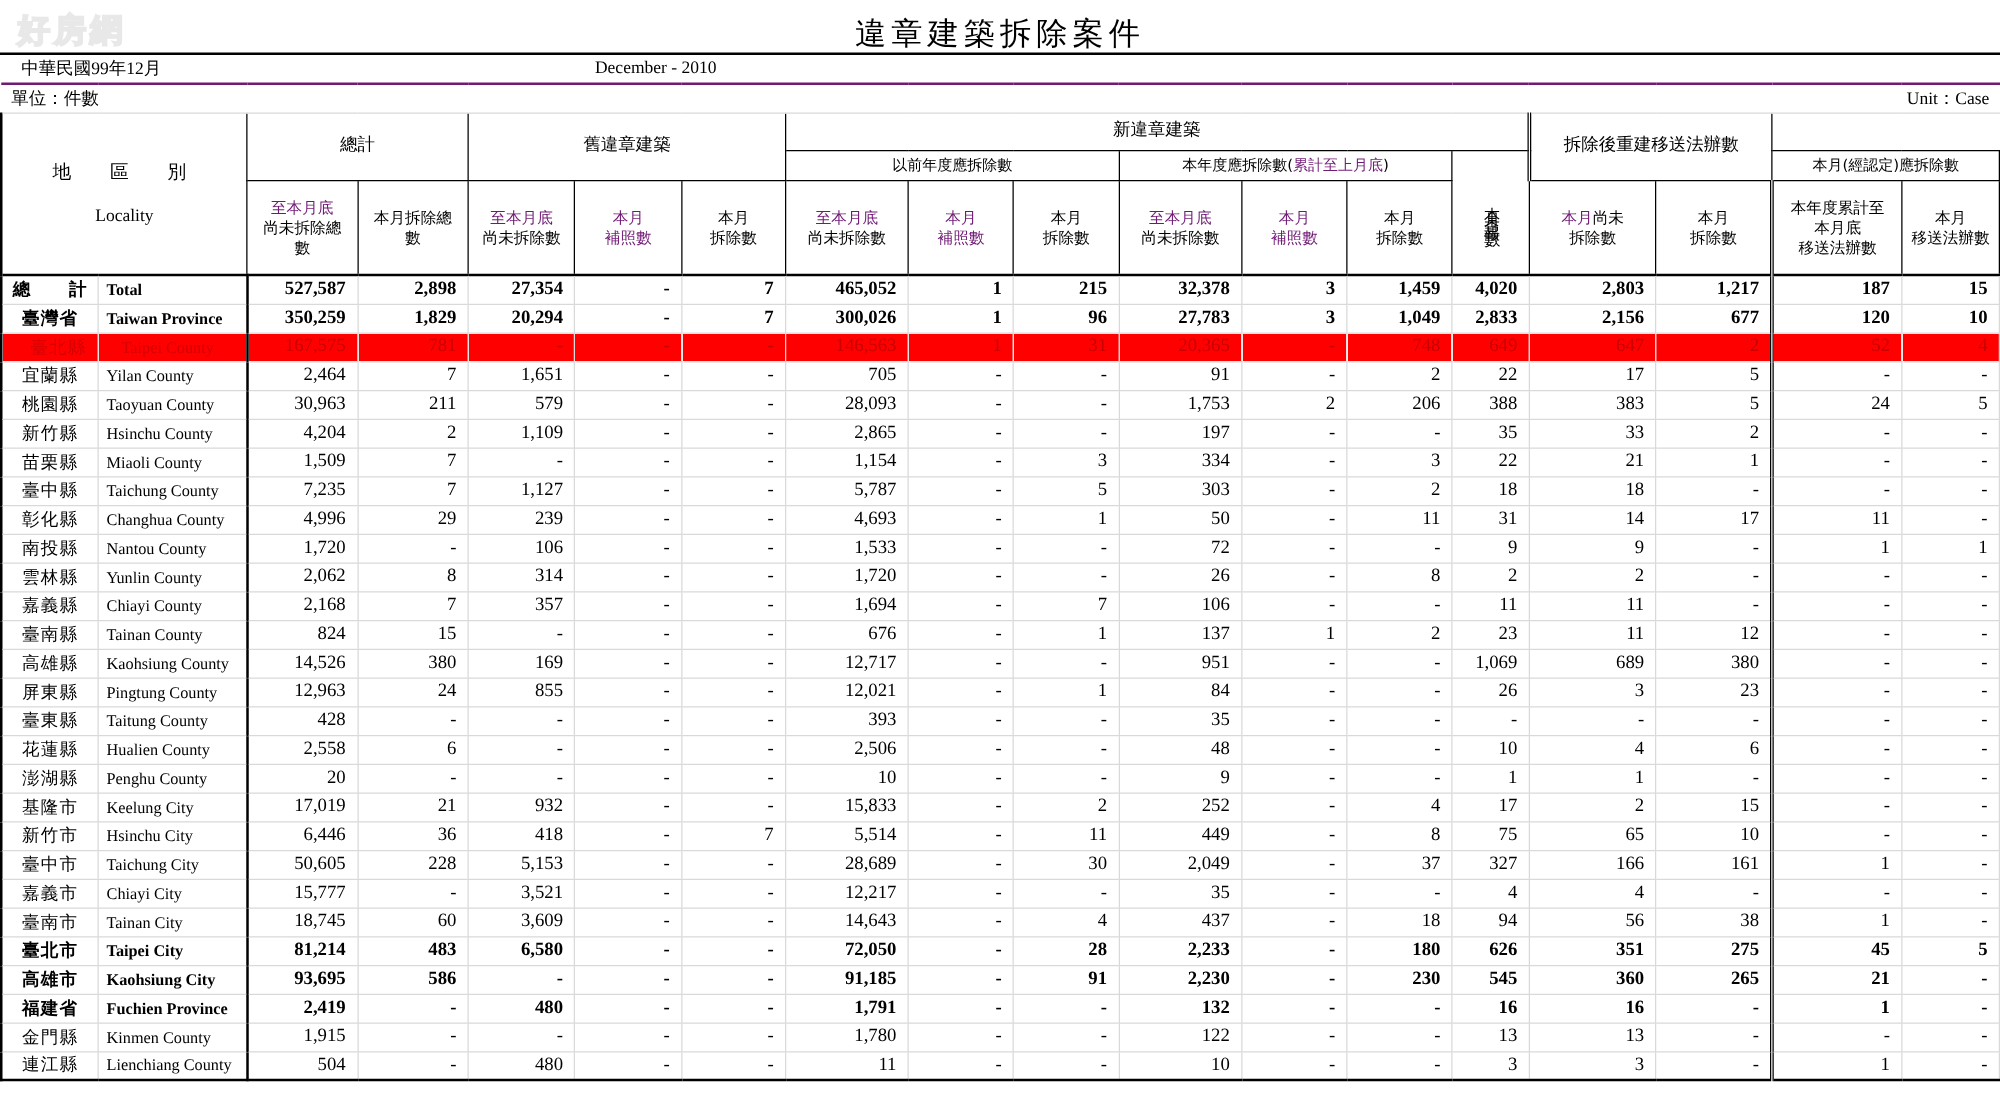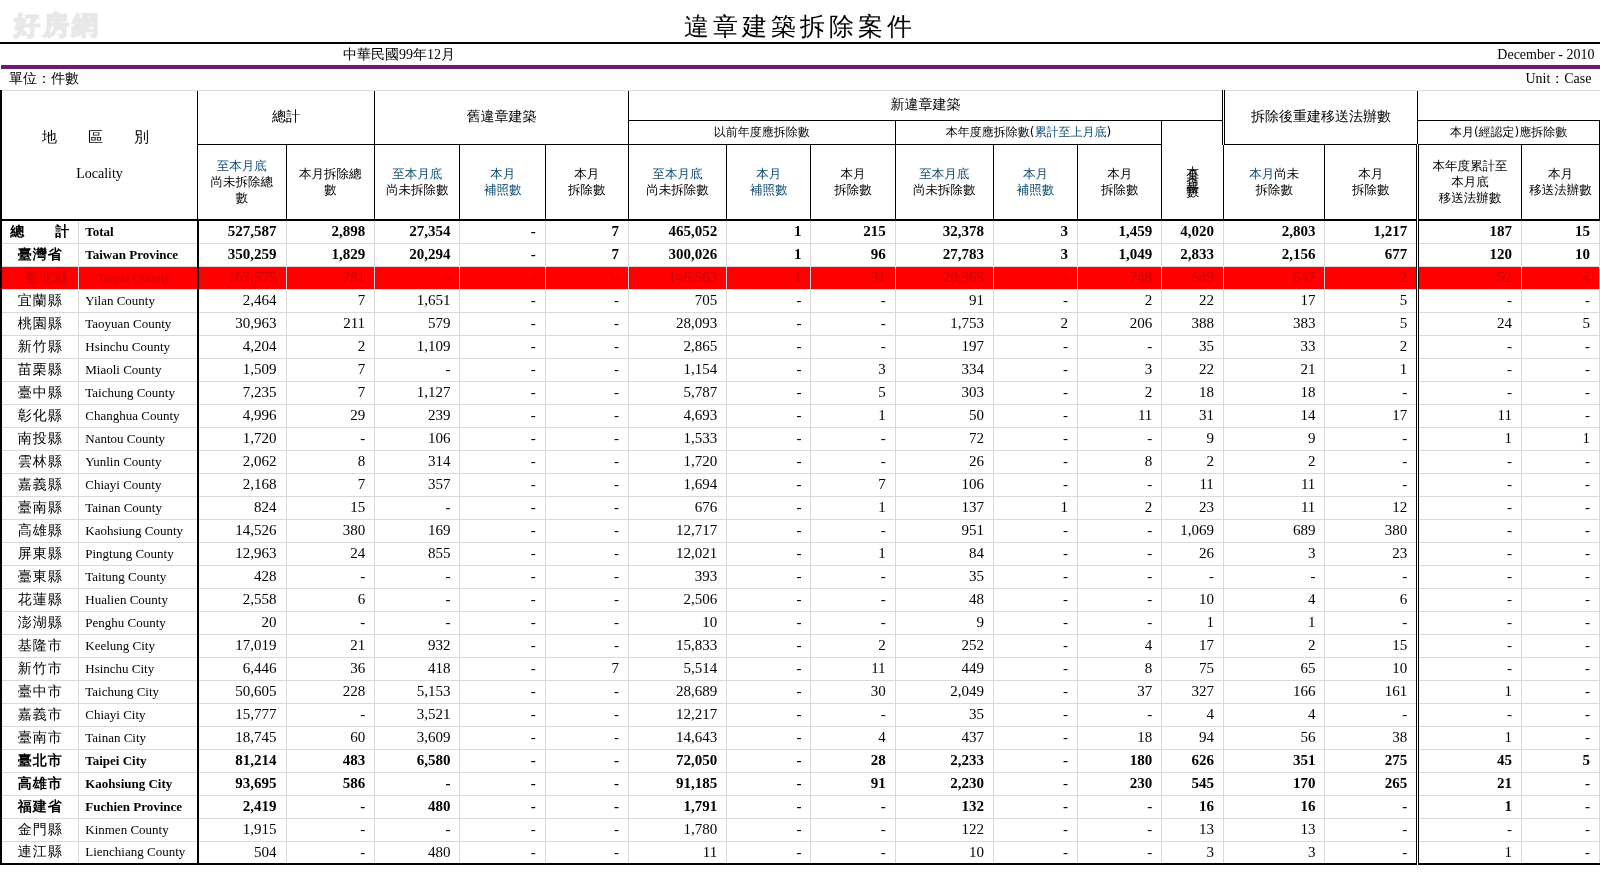--- a/index.html
+++ b/index.html
@@ -57,43 +57,43 @@
   td,th{
     border:1px solid #d9d9d9;
     padding:0 5px;
     vertical-align:middle;
     font-weight:normal;
     box-sizing:border-box;
     overflow:hidden;
     white-space:nowrap;
   }
   .dateband td{
-    border:none;border-bottom:4px solid #701a75;
-    height:22px;font-size:14px;text-align:right;padding-left:16px;
+    border:none;border-bottom:2px solid #701a75;
+    height:22px;font-size:14px;text-align:left;padding-left:16px;
   }
   .unitband td{
     border:none;border-bottom:1px solid #d9d9d9;
     height:21px;font-size:14px;
   }
   .unit-left{text-align:left;padding-left:8px;
     font-family:"DejaVu Sans","Liberation Sans",sans-serif;font-size:13px;}
   .unit-right{text-align:right;padding-right:8px;}
 
   
   .hdr{
     text-align:center;
     border:1px solid #000;
     font-family:"DejaVu Sans","Liberation Sans",sans-serif;
     line-height:1.25;
   }
   .hdr-grp{font-size:14px;height:30px;}
   .hdr-sub{font-size:12px;height:24px;}
   .hdr-leaf{font-size:12.5px;height:76px;padding:2px 1px;}
   .hdr-leaf .ln{display:block;}
-  .red{color:#0c4a6e;}
+  .red{color:#701a75;}
   .vert{
     writing-mode:vertical-rl;
     text-orientation:upright;
     letter-spacing:5px;
     margin:0 auto;
     font-size:13px;
     display:inline-block;
     height:66px;
   }
   .locality-cell{
@@ -746,21 +746,21 @@
         <td class="num">-</td>
         <td class="num">-</td>
         <td class="num">-</td>
         <td class="num">91,185</td>
         <td class="num">-</td>
         <td class="num">91</td>
         <td class="num">2,230</td>
         <td class="num">-</td>
         <td class="num">230</td>
         <td class="num">545</td>
-        <td class="num">170</td>
+        <td class="num">360</td>
         <td class="num">265</td>
         <td class="num dsep">21</td>
         <td class="num">-</td>
       </tr>
       <tr class="bold">
         <td class="cn-name sep-left">福建省</td>
         <td class="en-name sep-right">Fuchien Province</td>
         <td class="num">2,419</td>
         <td class="num">-</td>
         <td class="num">480</td>

